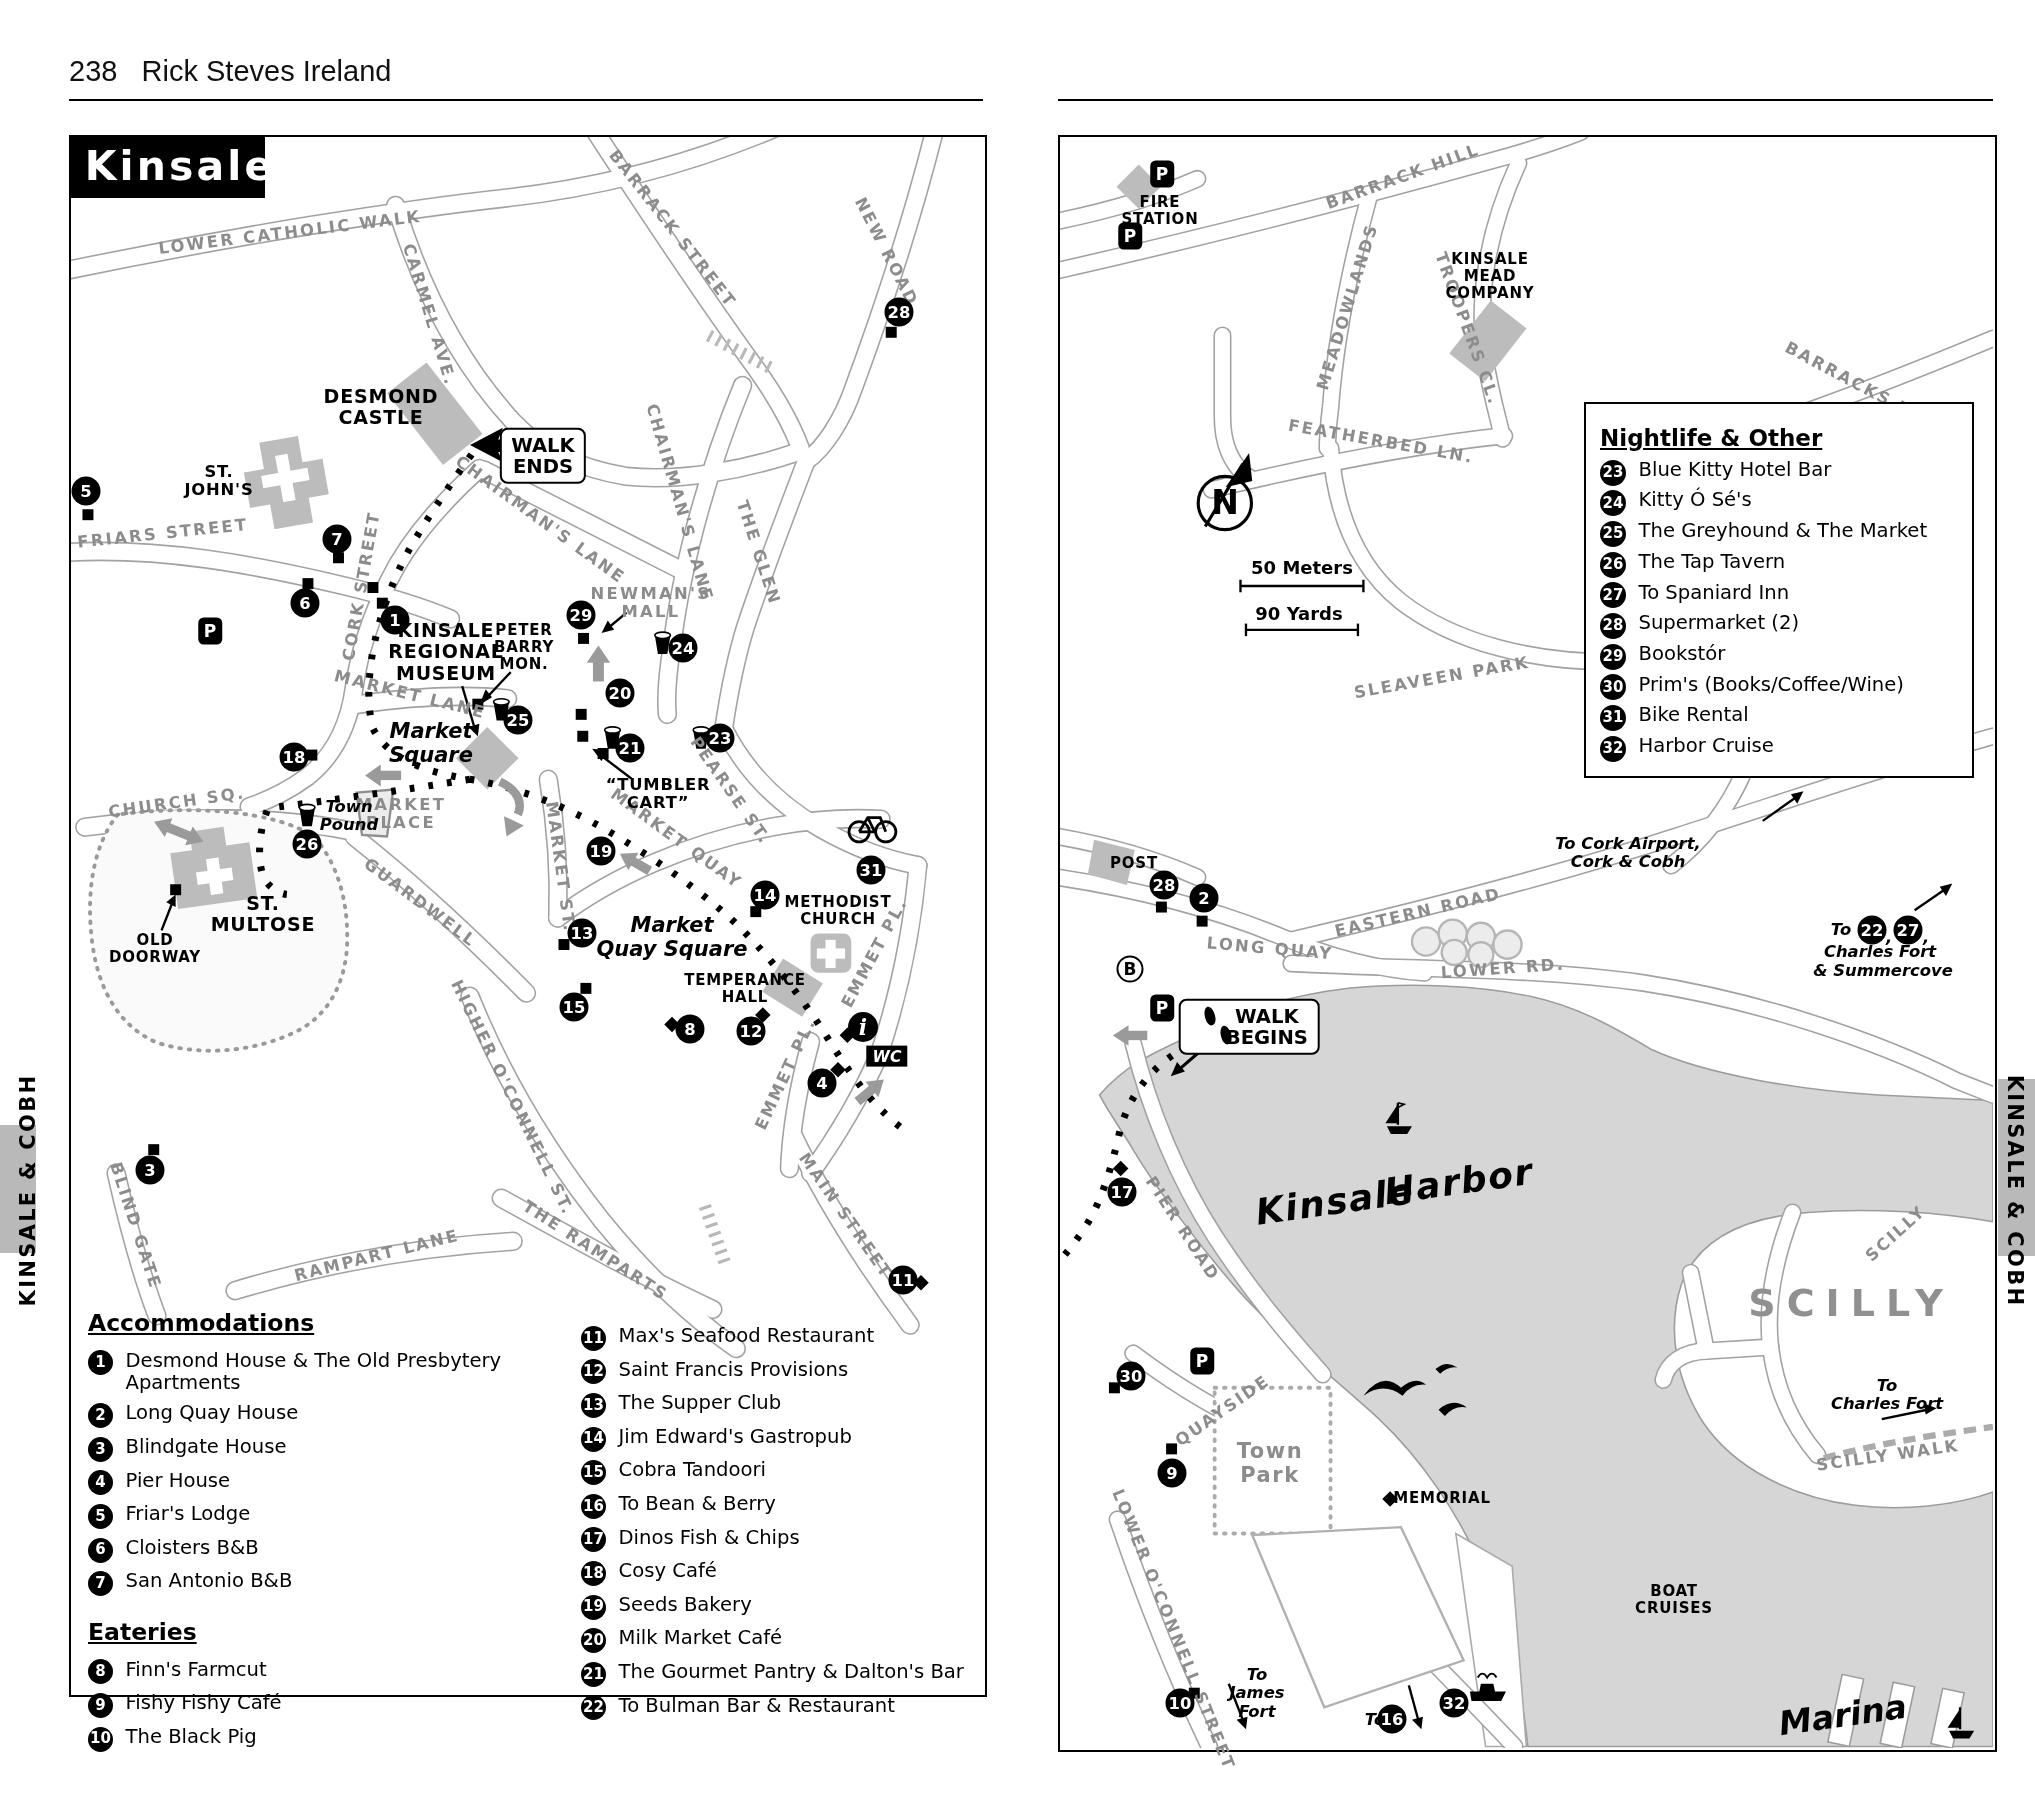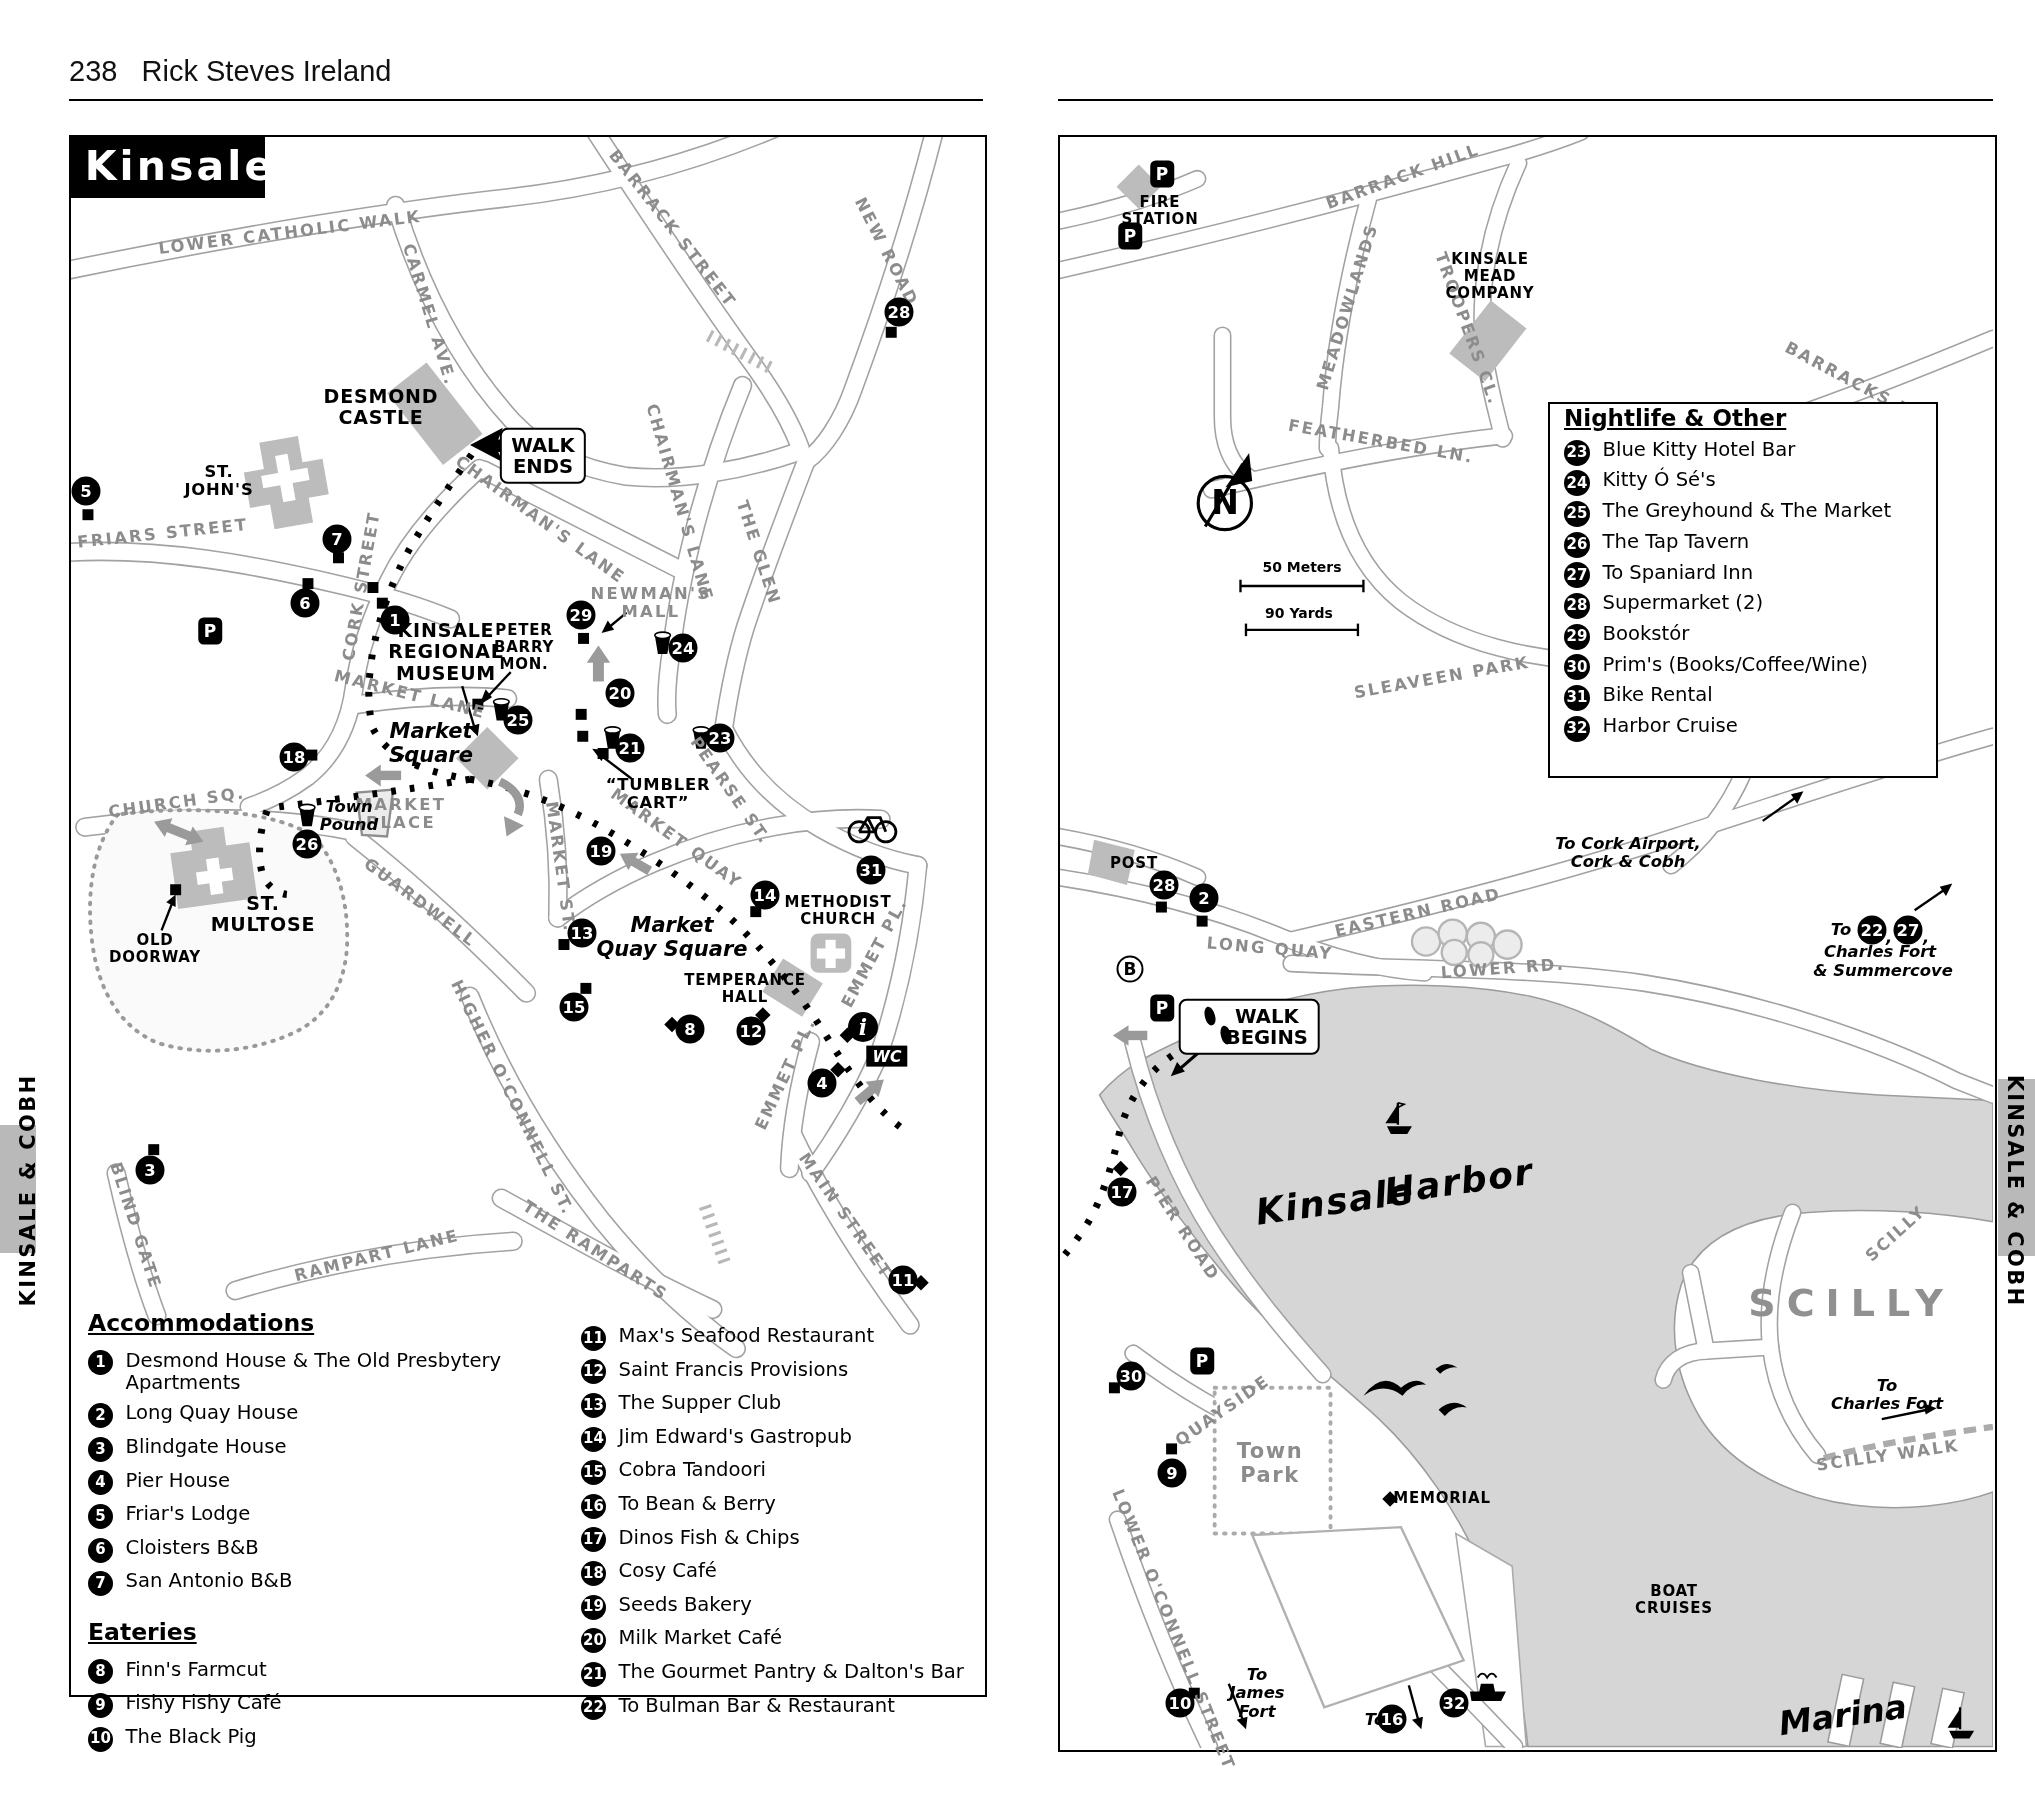--- a/index.html
+++ b/index.html
@@ -18,35 +18,35 @@
   .st{white-space:nowrap;}
   .stbig{color:#8c8c8c;font-weight:bold;font-size:21px;letter-spacing:1.6px;}
   .poi,.poib,.pois{color:#000;font-weight:bold;letter-spacing:0.8px;}
   .poi{font-size:16.4px;} .poib{font-size:19px;} .pois{font-size:15px;text-align:center;}
   .hand,.handsm{color:#000;font-style:italic;font-weight:bold;}
   .hand{font-size:21px;} .handsm{font-size:16.4px;white-space:pre-line;}
   .big{color:#909090;font-weight:bold;font-size:38px;letter-spacing:11px;}
   .harbor{color:#000;font-style:italic;font-weight:bold;font-size:36px;letter-spacing:1.6px;}
   .harbor2{color:#000;font-style:italic;font-weight:bold;font-size:33px;}
   .compassN{font-weight:bold;font-size:33px;color:#000;}
-  .scaletext{font-weight:bold;font-size:14px;color:#000;}
+  .scaletext{font-weight:bold;font-size:18px;color:#000;}
   .callout{border:2.3px solid #000;border-radius:7.8px;background:#fff;font-weight:bold;font-size:19.6px;padding:4.7px 9.4px;line-height:1.1;z-index:4;}
   .callout.feet{padding-left:45px;}
   .marker{position:absolute;width:29px;height:29px;border-radius:50%;background:#000;color:#fff;font-weight:bold;font-size:16.4px;display:flex;align-items:center;justify-content:center;z-index:4;transform:translate(-50%,-50%);}
   .picon{width:23.5px;height:27px;background:#000;color:#fff;border-radius:5.5px;font-weight:bold;font-size:17px;display:flex;align-items:center;justify-content:center;z-index:4;}
   .bicon{width:27px;height:27px;border:2.3px solid #000;border-radius:50%;background:#fff;color:#000;font-weight:bold;font-size:17px;display:flex;align-items:center;justify-content:center;z-index:4;box-sizing:border-box;}
   .wc{background:#000;color:#fff;font-weight:bold;font-style:italic;font-size:15.7px;padding:1.6px 6.3px;z-index:4;}
   .info{width:30px;height:30px;border-radius:50%;background:#000;color:#fff;font-family:"DejaVu Serif",serif;font-style:italic;font-weight:bold;font-size:22px;display:flex;align-items:center;justify-content:center;z-index:4;}
   .footdot{width:10.2px;height:19px;background:#000;border-radius:50% 50% 45% 45%;z-index:6;}
   
   .legend{position:absolute;z-index:4;color:#000;}
   .leg-title{font-size:23.5px;font-weight:bold;text-decoration:underline;margin-bottom:12.5px;}
   .leg-item{display:flex;gap:12.5px;margin-bottom:7.8px;font-size:19.6px;line-height:1.15;align-items:flex-start;}
   .circ{flex:0 0 25px;width:25px;height:25px;border-radius:50%;background:#000;color:#fff;font-weight:bold;font-size:15px;display:flex;align-items:center;justify-content:center;margin-top:0.8px;}
-  #nightbox{position:absolute;left:1548px;top:402px;width:390px;height:376px;background:#fff;border:2.3px solid #000;box-sizing:border-box;padding:1px 14px;z-index:4;}
+  #nightbox{position:absolute;left:1584px;top:402px;width:390px;height:376px;background:#fff;border:2.3px solid #000;box-sizing:border-box;padding:21px 14px;z-index:4;}
   #nightbox .leg-title{font-size:23px;margin-bottom:7.8px;}
   #nightbox .leg-item{margin-bottom:3.9px;font-size:19.6px;}
   #nightbox .circ{flex:0 0 26px;width:26px;height:26px;}
 </style>
 </head>
 <body>
 
 <div id="page">
 
   <div class="hdr" style="left:69px;">

